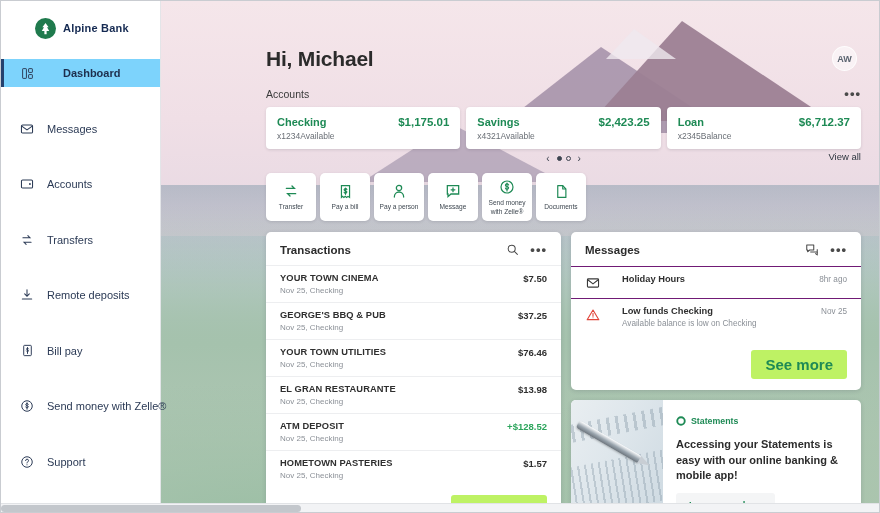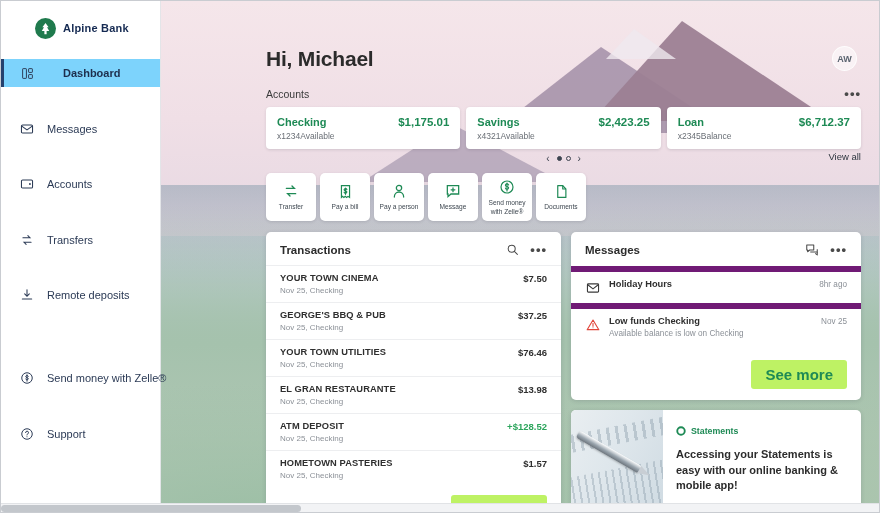--- a/index.html
+++ b/index.html
@@ -249,22 +249,22 @@
   .card-foot { display:flex; justify-content:flex-end; padding: 8px 14px 11px 14px; }
   .see-more {
     background:#bef264; border:none; border-radius: 3px;
     font-family: "Liberation Sans", sans-serif;
     font-size: 15px; font-weight: bold; color: #1e8a55;
     padding: 6px 14px; cursor: pointer;
   }
 
   .msg {
     padding: 7px 14px 8px 14px;
-    border-top: 6px solid #701a75;
-    display:flex; gap: 9px; align-items:flex-start;
+    border-top: 1px solid #701a75;
+    display:flex; gap: 22px; align-items:flex-start;
   }
   .msg-ico { width: 15px; flex: 0 0 15px; padding-top: 2px; display:flex; justify-content:center; }
   .msg-body { flex:1; min-width:0; }
   .msg-top { display:flex; justify-content:space-between; align-items:baseline; }
   .msg-title { font-size: 9.3px; font-weight: bold; color: #2f2f2f; }
   .msg-time { font-size: 8.2px; color: #8b9097; white-space:nowrap; padding-left:6px; }
   .msg-prev { font-size: 8.2px; color: #8b9097; margin-top: 3px; }
   .msg-foot { display:flex; justify-content:flex-end; padding: 14px 14px 11px 14px; }
 
   
@@ -398,20 +398,30 @@
           <svg width="14" height="14" viewBox="0 0 24 24" fill="none" stroke="#2b3a55" stroke-width="1.8" stroke-linecap="round">
             <path d="M12 3 V13"></path>
               <path d="M8 10 L12 14 L16 10"></path>
               <path d="M4 19 H20"></path>
           </svg>
         </span>
         <span class="nav-label">Remote deposits</span>
       </div>
       <div class="nav-spacer"></div>
 
+      <div class="nav-item">
+        <span class="nav-icon">
+          <svg width="13" height="13" viewBox="0 0 24 24" fill="none" stroke="#2b3a55" stroke-width="1.8">
+            <rect x="5" y="2.5" width="14" height="19" rx="1.5"></rect>
+            <path d="M12 6.5 V17.5" stroke-linecap="round"></path>
+            <path d="M14 9 a2.2 2.2 0 0 0 -4 0 c0 2.6 4 1.3 4 3.9 a2.2 2.2 0 0 1 -4 0" stroke-linecap="round"></path>
+          </svg>
+        </span>
+        <span class="nav-label">Bill pay</span>
+      </div>
       <div class="nav-spacer"></div>
 
       <div class="nav-item">
         <span class="nav-icon">
           <svg width="14" height="14" viewBox="0 0 24 24" fill="none" stroke="#2b3a55" stroke-width="1.7">
             <circle cx="12" cy="12" r="9"></circle>
             <path d="M12 6.5 V17.5" stroke-linecap="round"></path>
             <path d="M14.2 9.2 a2.3 2.3 0 0 0 -4.4 .3 c0 2.5 4.4 1.3 4.4 3.8 a2.3 2.3 0 0 1 -4.4 .4" stroke-linecap="round"></path>
           </svg>
         </span>

